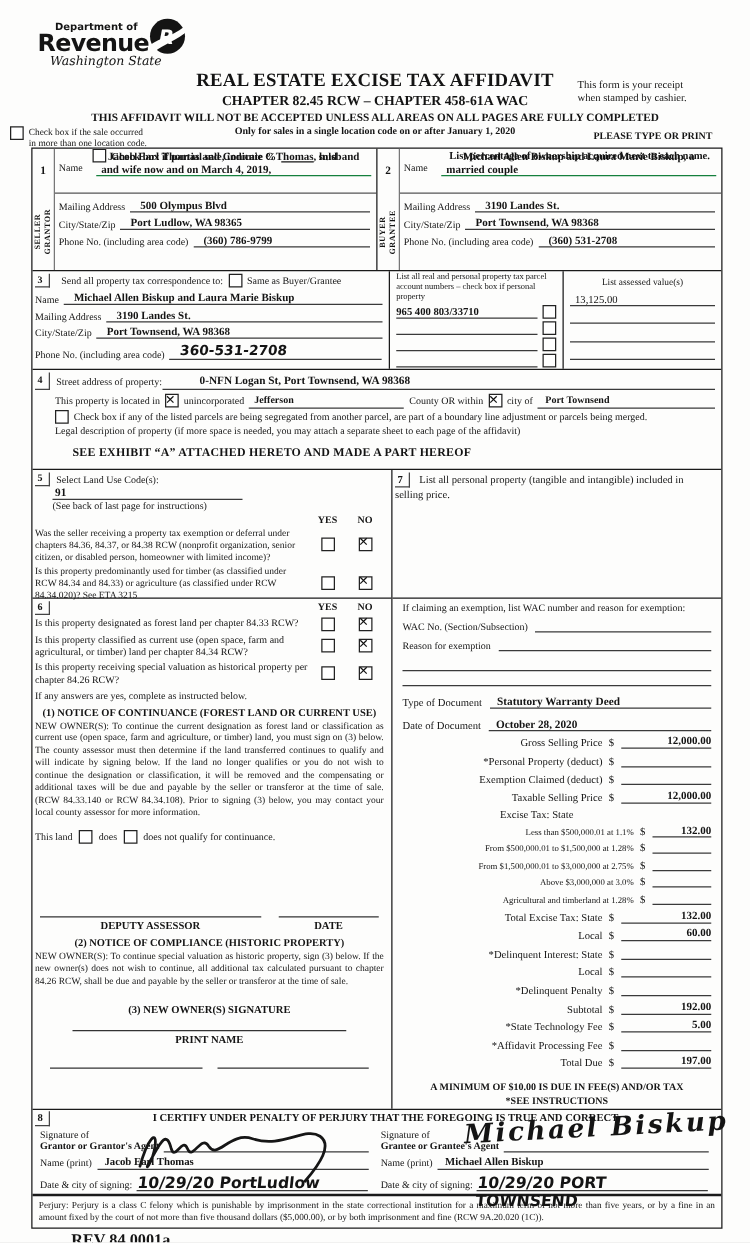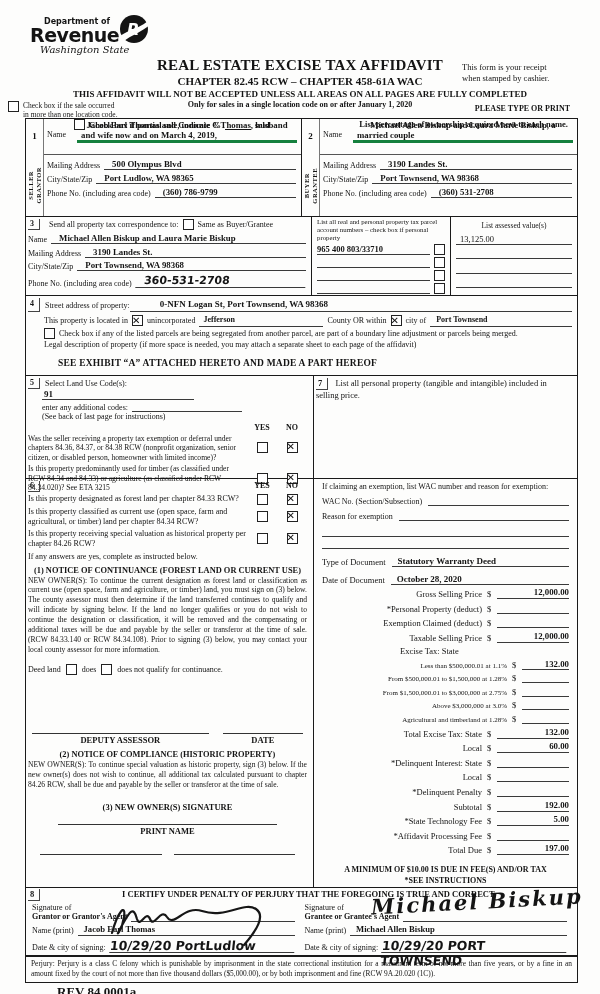--- a/index.html
+++ b/index.html
@@ -39,21 +39,21 @@
   .party.right{border-left:1.2px solid #1a1a1a;}
   .rail{width:17px;display:flex;flex-direction:column;align-items:center;border-right:1px solid #777;}
   .rail .num{font-weight:bold;font-size:9px;padding-top:12px;height:24px;}
   .vlabels{display:flex;gap:1px;flex:1;align-items:center;}
   .vword{writing-mode:vertical-rl;transform:rotate(180deg);font-size:6.5px;font-weight:bold;letter-spacing:0.5px;}
   .party-body{flex:1;min-width:0;display:flex;flex-direction:column;}
   .namearea{display:flex;border-bottom:1px solid #555;padding:1px 4px 0 3px;height:34px;}
   .namearea .lbl{width:30px;font-size:8px;padding-top:10px;}
   .nameval{flex:1;text-align:left;}
   .nameval .l1{font-weight:bold;font-size:8.8px;text-align:center;}
-  .nameval .l2{font-weight:bold;font-size:8.8px;border-bottom:3px solid #15803d;padding-left:4px;}
+  .nameval .l2{font-weight:bold;font-size:8.8px;border-bottom:1px solid #15803d;padding-left:4px;}
   .addr{padding:4px 5px 0 3px;display:flex;flex-direction:column;gap:3px;}
   .arow{display:flex;align-items:flex-end;font-size:8px;}
   .arow .albl{white-space:nowrap;padding-right:4px;}
   .arow .fill{flex:1;font-weight:bold;font-size:8.8px;padding-left:8px;}
   
   .sec3{display:flex;height:78px;border-bottom:1.2px solid #1a1a1a;}
   .sec3-left{flex:1;border-right:1px solid #1a1a1a;padding:2px 5px 0 2px;min-width:0;}
   .sec3-mid{width:128px;border-right:1px solid #1a1a1a;padding:1px 5px 0 5px;}
   .sec3-right{width:116px;padding:1px 5px 0 5px;}
   .secnum{font-weight:bold;border-right:1px solid #444;border-bottom:1px solid #444;
@@ -342,24 +342,20 @@
 
     <div class="cols">
 
       <div class="col-l">
         <div class="sec5">
           <div class="s5land">
             <span class="secnum">5</span>
             <span>Select Land Use Code(s):</span>
           </div>
           <div class="landval">91</div>
-          <div class="addcodes">
-            <span>enter any additional codes:</span>
-            <span class="fill"></span>
-          </div>
           <div class="seeback">(See back of last page for instructions)</div>
           <div class="qhdr" style="margin-top:2px;">
             <span class="sp"></span>
             <span class="ycol">YES</span>
             <span class="ncol">NO</span>
           </div>
           <div class="qrow">
             <span class="qtxt">Was the seller receiving a property tax exemption or deferral under chapters 84.36, 84.37, or 84.38 RCW (nonprofit organization, senior citizen, or disabled person, homeowner with limited income)?</span>
             <span class="ycol">
                 <span class="cb"></span>
@@ -410,21 +406,21 @@
                 <span class="cb"></span>
               </span>
             <span class="ncol">
                 <span class="cb checked"></span>
               </span>
           </div>
           <div style="font-size:8px;margin-top:3px;">If any answers are yes, complete as instructed below.</div>
           <div class="notice-t">(1) NOTICE OF CONTINUANCE (FOREST LAND OR CURRENT USE)</div>
           <div class="notice-b">NEW OWNER(S): To continue the current designation as forest land or classification as current use (open space, farm and agriculture, or timber) land, you must sign on (3) below.  The county assessor must then determine if the land transferred continues to qualify and will indicate by signing below.  If the land no longer qualifies or you do not wish to continue the designation or classification, it will be removed and the compensating or additional taxes will be due and payable by the seller or transferor at the time of sale.  (RCW 84.33.140 or RCW 84.34.108). Prior to signing (3) below, you may contact your local county assessor for more information.</div>
           <div class="thisland">
-            <span>Deed land</span>
+            <span>This land</span>
             <span class="cb"></span>
             <span>does</span>
             <span class="cb"></span>
             <span>does not qualify for continuance.</span>
           </div>
           <div class="sigpair">
             <span class="seg w1">DEPUTY ASSESSOR</span>
             <span class="seg w2">DATE</span>
           </div>
           <div class="notice-t">(2) NOTICE OF COMPLIANCE (HISTORIC PROPERTY)</div>

